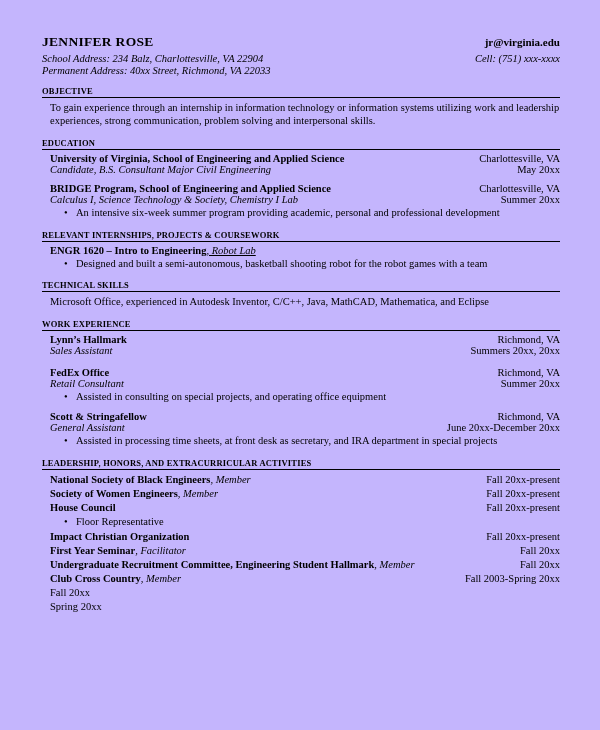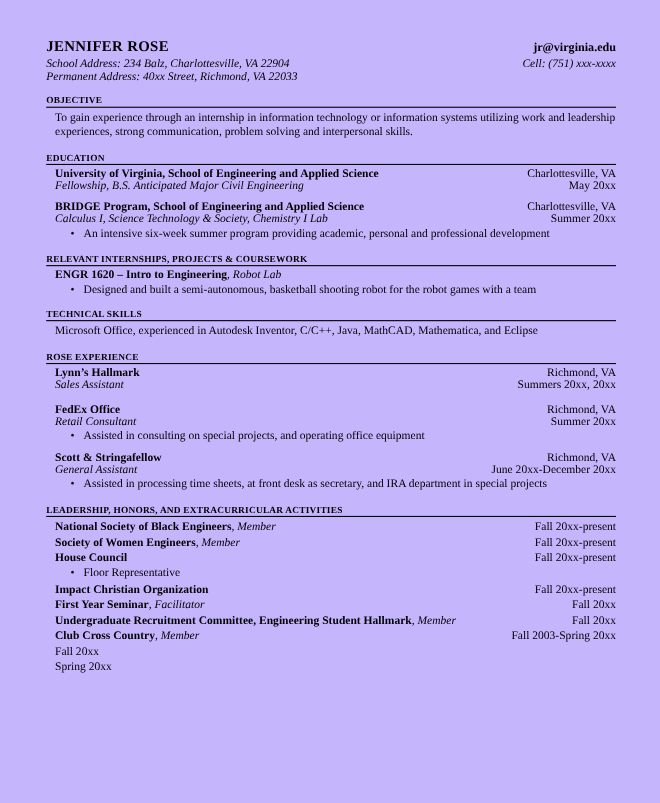--- a/index.html
+++ b/index.html
@@ -73,20 +73,21 @@
     align-items: baseline;
     padding-left: 8px;
   }
   .entry-title {
     font-size: 10.5px;
     font-weight: bold;
   }
   .entry-title .ital {
     font-weight: normal;
     font-style: italic;
+    text-decoration: underline;
   }
   .entry-sub {
     font-size: 10.5px;
     font-style: italic;
   }
   .entry-right {
     font-size: 10.5px;
     text-align: right;
     white-space: nowrap;
   }
@@ -153,21 +154,21 @@
 
   <div class="section-title">EDUCATION</div>
   <div class="rule"></div>
 
   <div class="entry">
     <div class="entry-row">
       <div class="entry-title">University of Virginia, School of Engineering and Applied Science</div>
       <div class="entry-right">Charlottesville, VA</div>
     </div>
     <div class="entry-row">
-      <div class="entry-sub">Fellowship, B.S. Anticipated Major Civil Engineering</div>
+      <div class="entry-sub">Candidate, B.S. Consultant Major Civil Engineering</div>
       <div class="entry-right">May 20xx</div>
     </div>
   </div>
 
   <div class="gap-sm"></div>
 
   <div class="entry">
     <div class="entry-row">
       <div class="entry-title">BRIDGE Program, School of Engineering and Applied Science</div>
       <div class="entry-right">Charlottesville, VA</div>
@@ -191,21 +192,21 @@
     </div>
     <ul class="bullets">
       <li>Designed and built a semi-autonomous, basketball shooting robot for the robot games with a team</li>
     </ul>
   </div>
 
   <div class="section-title">TECHNICAL SKILLS</div>
   <div class="rule"></div>
   <div class="body-text">Microsoft Office, experienced in Autodesk Inventor, C/C++, Java, MathCAD, Mathematica, and Eclipse</div>
 
-  <div class="section-title">ROSE EXPERIENCE</div>
+  <div class="section-title">WORK EXPERIENCE</div>
   <div class="rule"></div>
 
   <div class="entry">
     <div class="entry-row">
       <div class="entry-title">Lynn’s Hallmark</div>
       <div class="entry-right">Richmond, VA</div>
     </div>
     <div class="entry-row">
       <div class="entry-sub">Sales Assistant</div>
       <div class="entry-right">Summers 20xx, 20xx</div>

